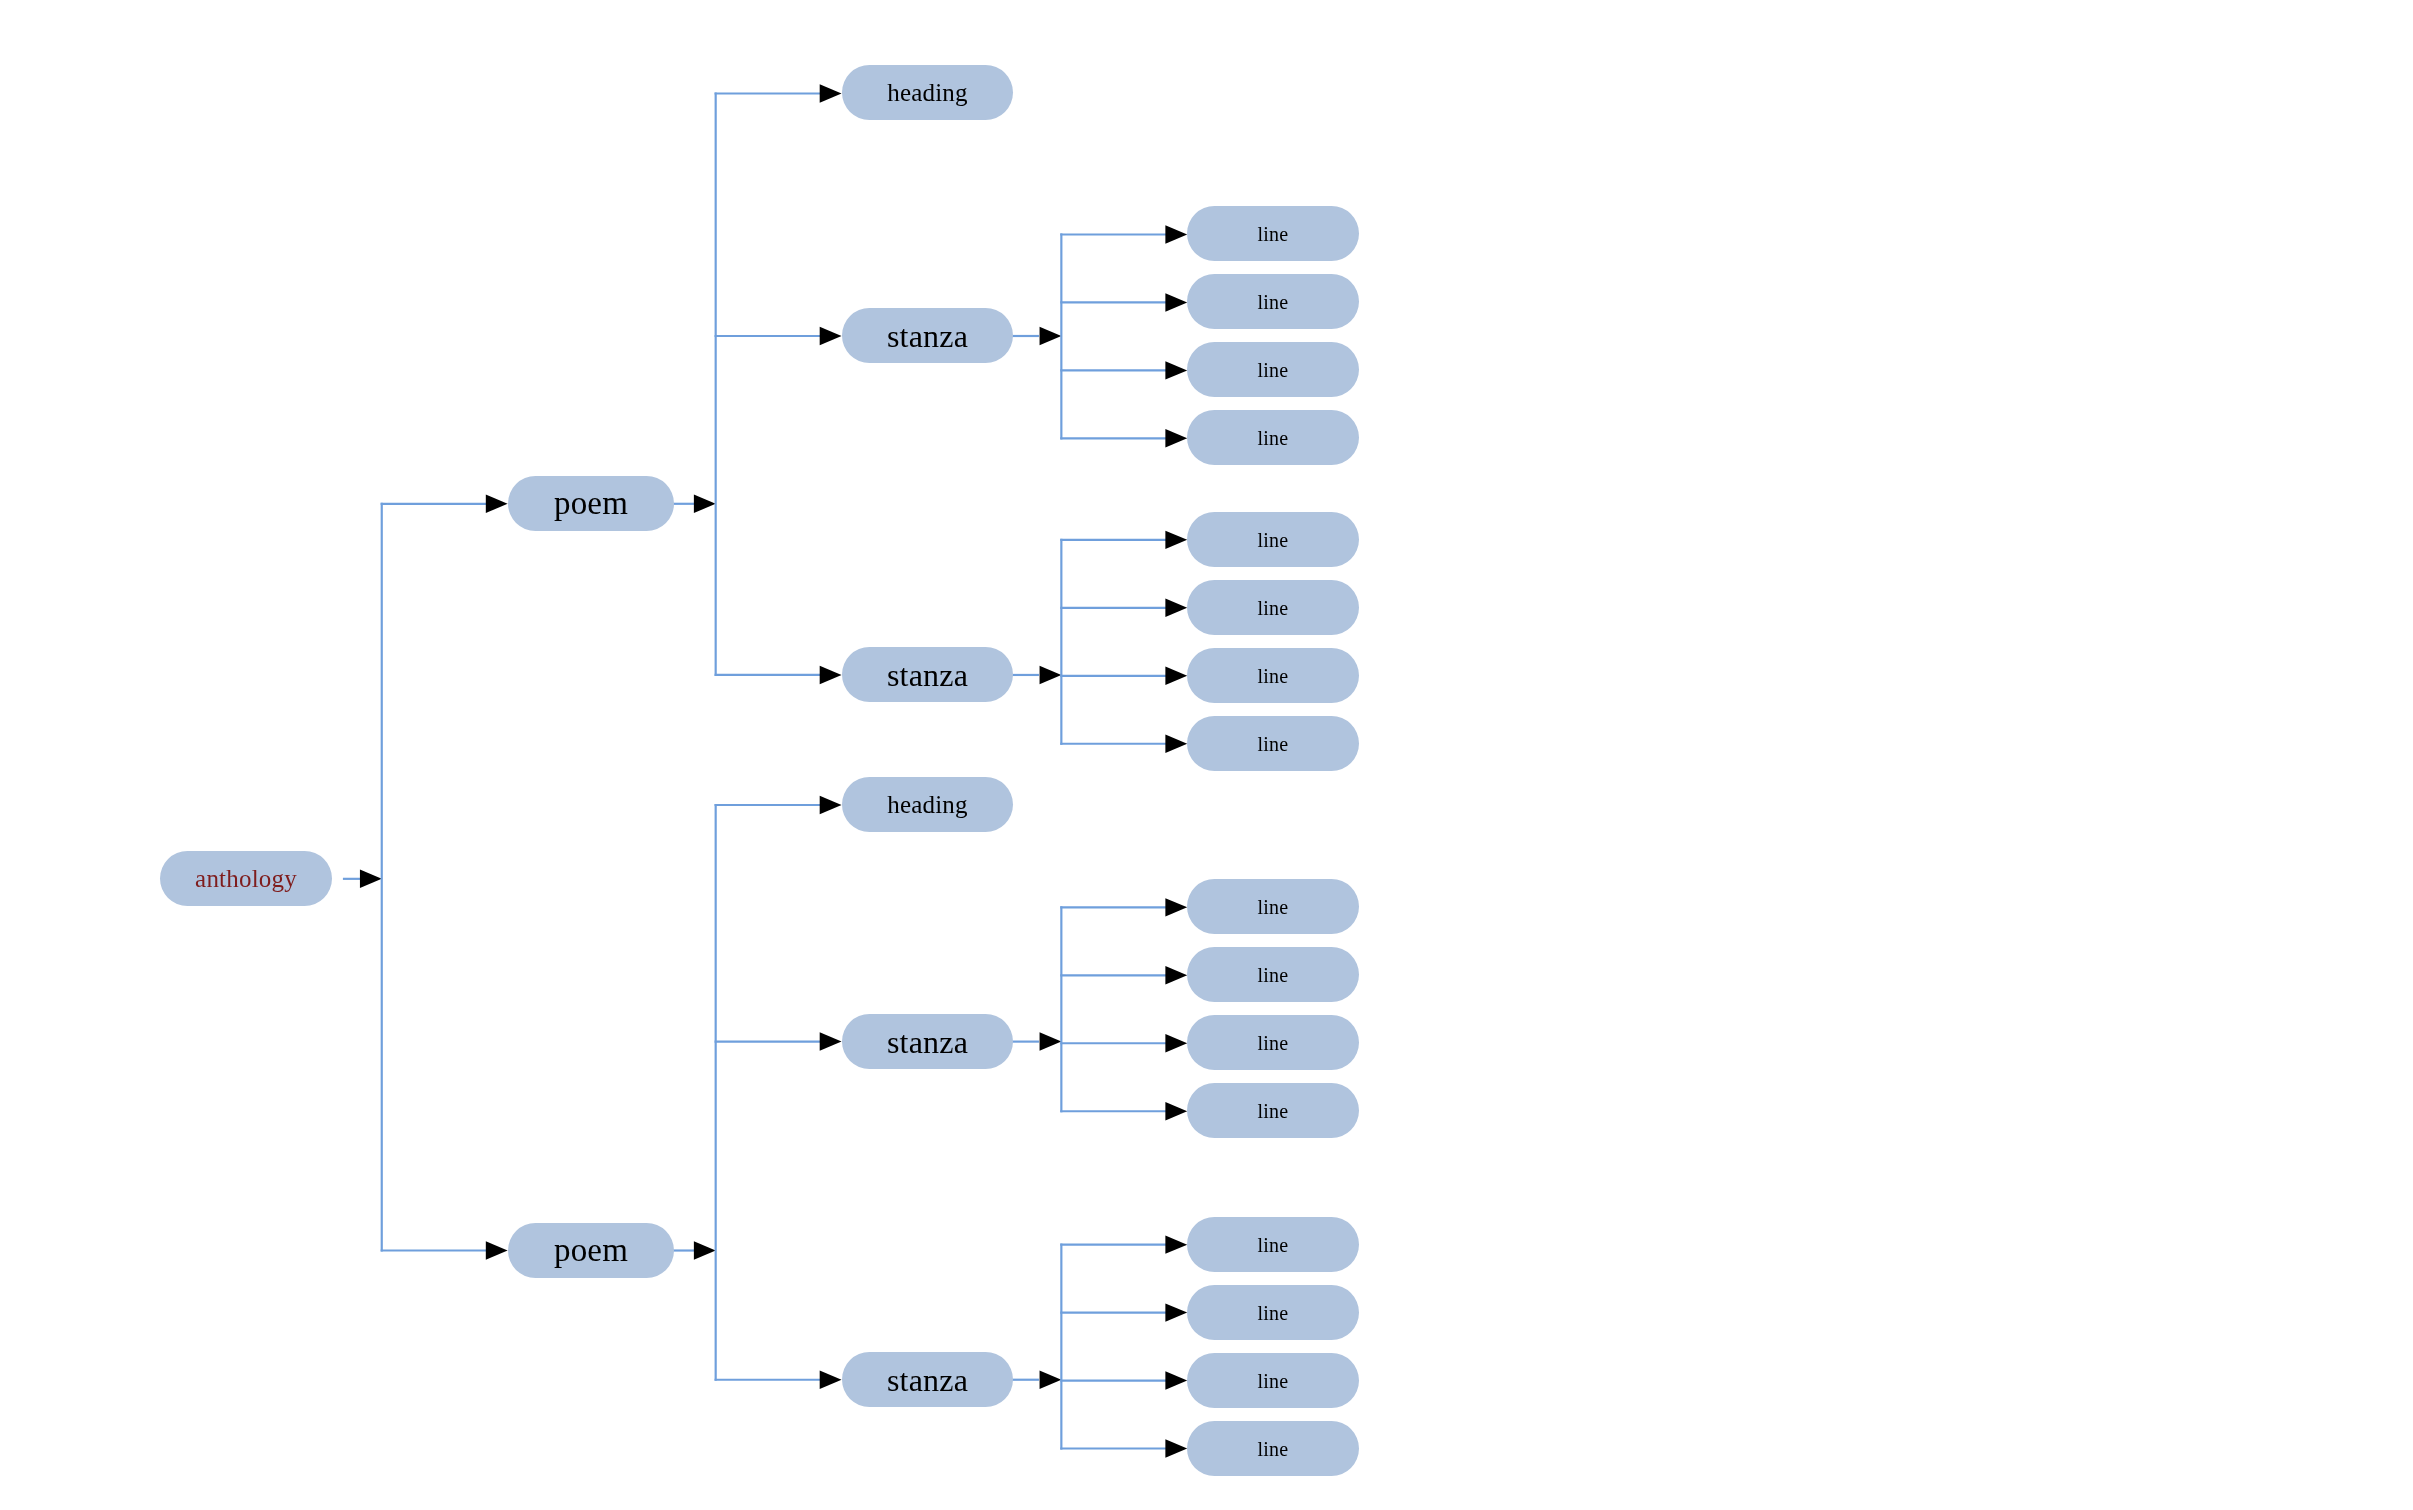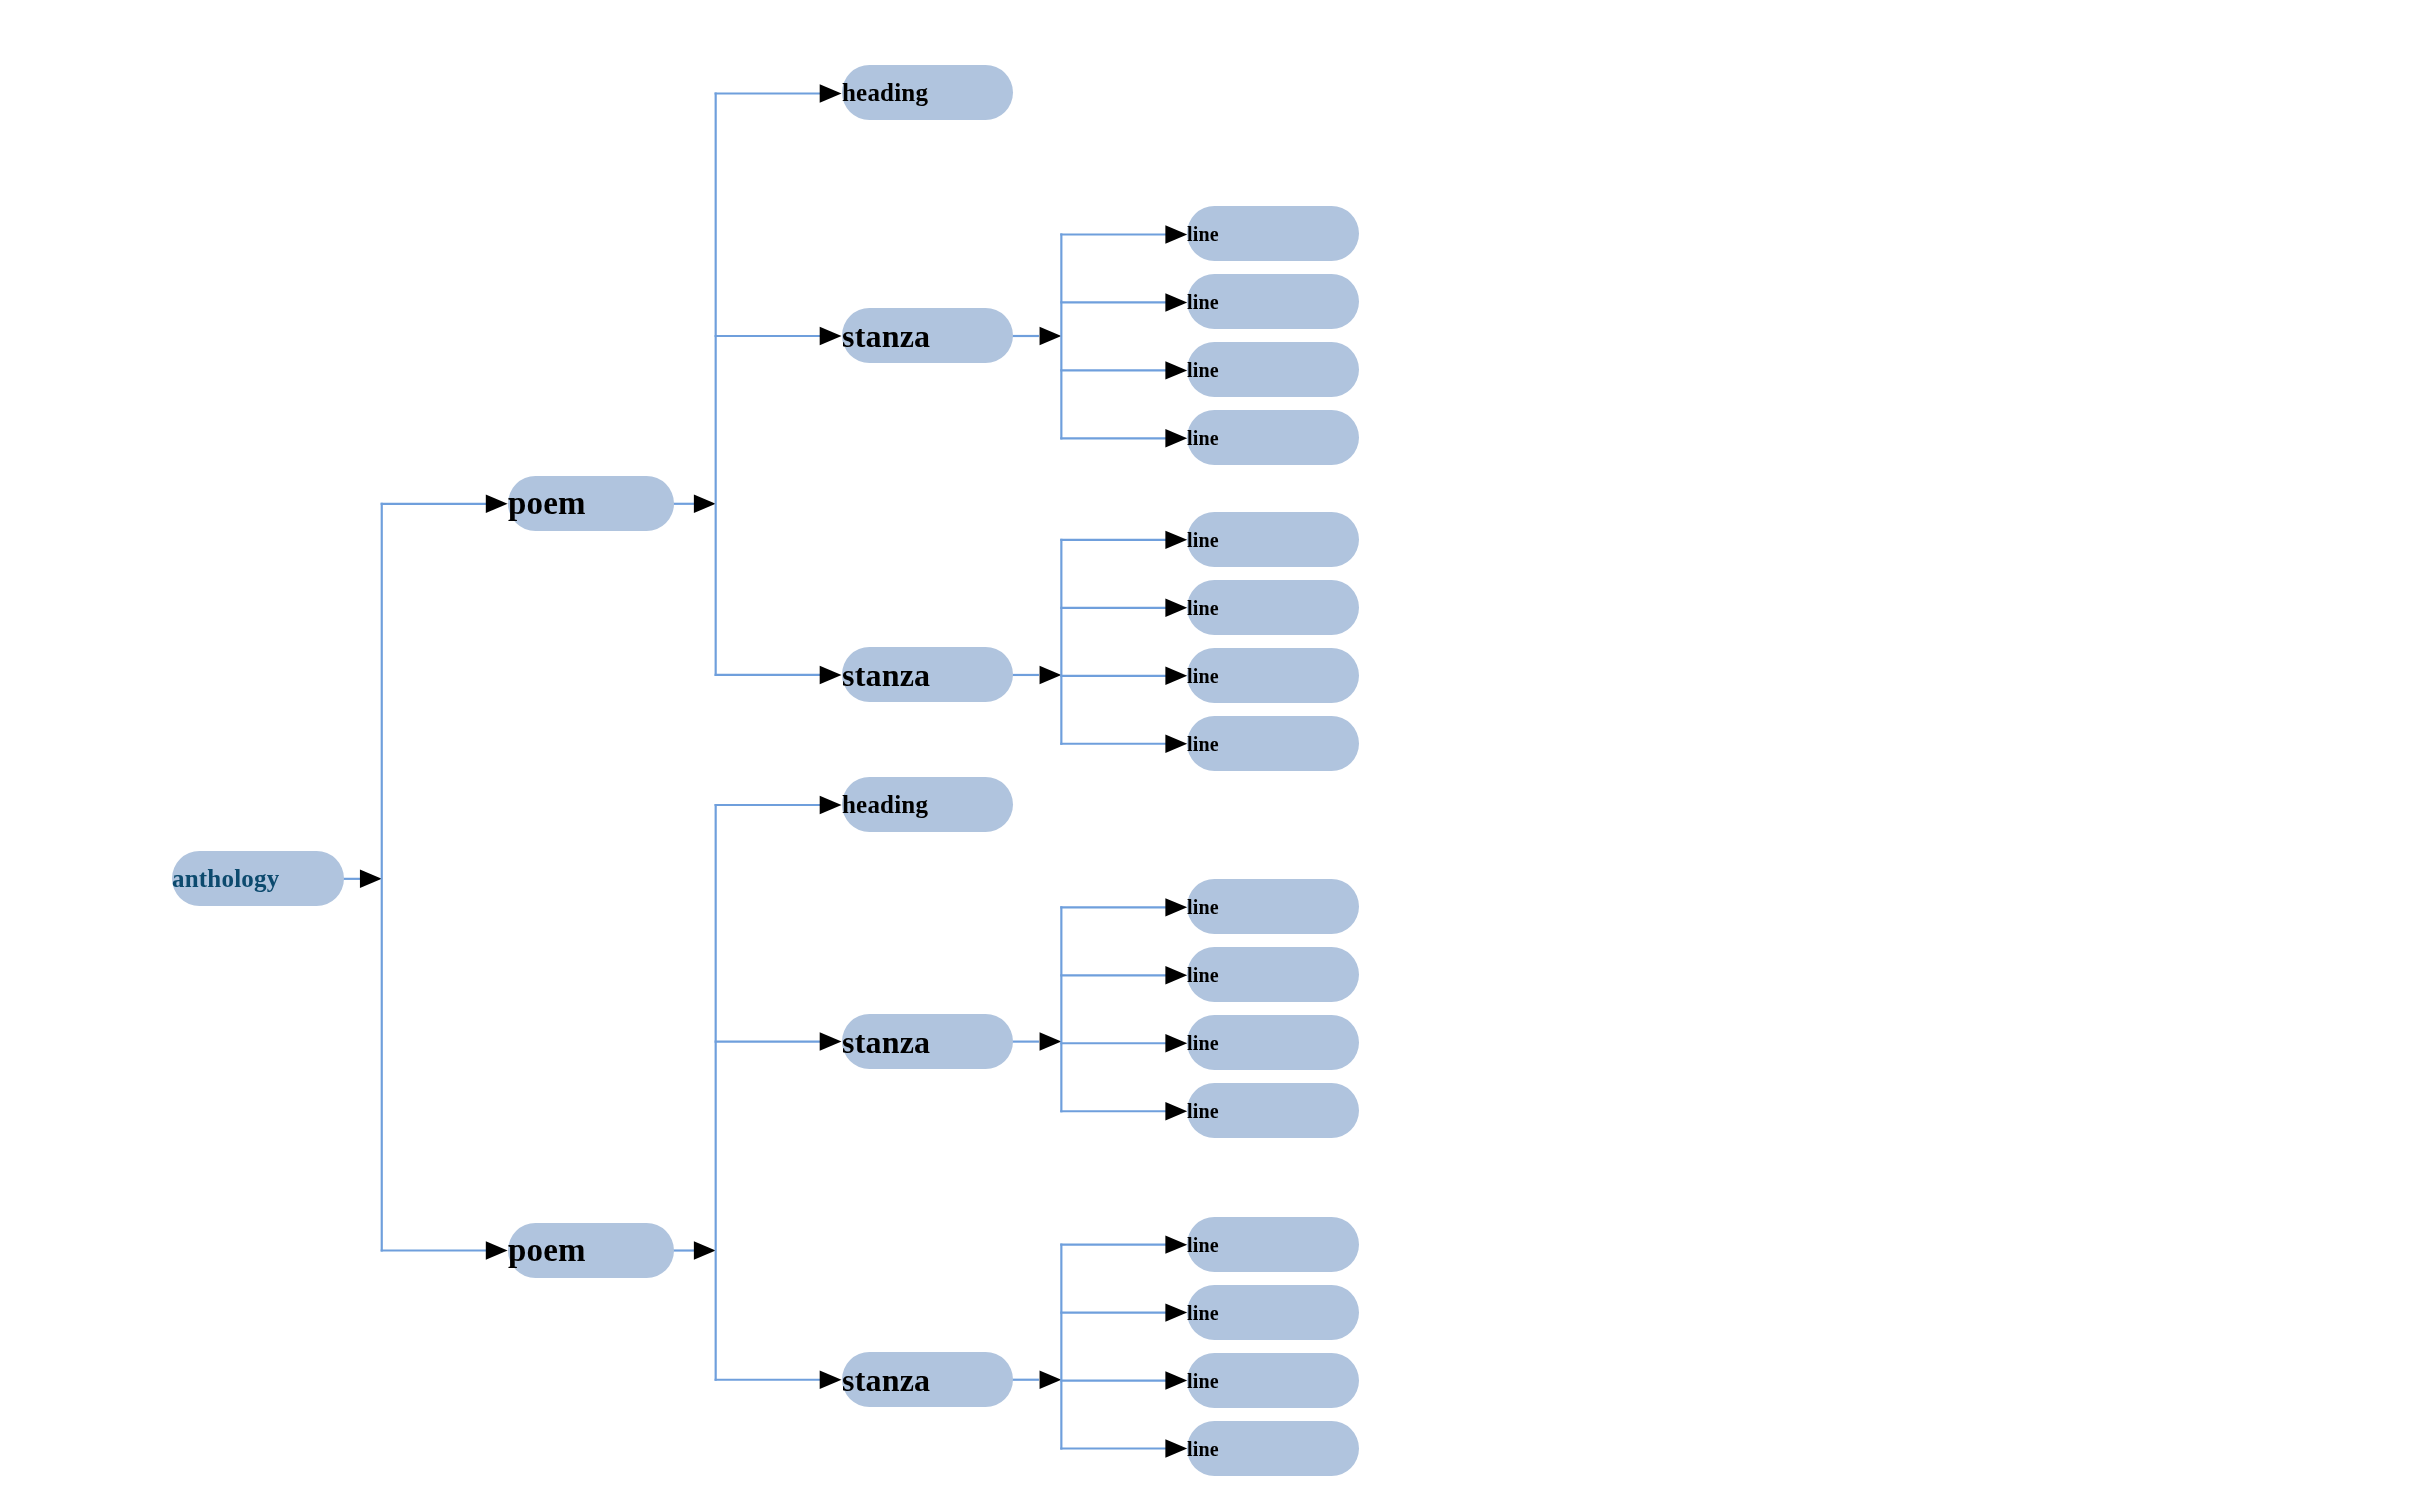--- a/index.html
+++ b/index.html
@@ -23,25 +23,25 @@
     top: 0;
     width: 2413px;
     height: 1511px;
     pointer-events: none;
   }
   .node {
     position: absolute;
     box-sizing: border-box;
     display: flex;
     align-items: center;
-    justify-content: flex-start;
+    justify-content: center;
     background: #b0c4de;
     border-radius: 838px;
     color: #000000;
-    font-weight: bold;
+    font-weight: normal;
     font-family: "Liberation Serif", "DejaVu Serif", serif;
     letter-spacing: 0.2px;
     white-space: nowrap;
     user-select: none;
   }
   .node-label {
     display: block;
     line-height: 1;
   }
   .n-root   { font-size: 25px; }
@@ -119,21 +119,21 @@
       <line x1="1265" y1="1483" x2="1389" y2="1483" stroke="#6f9fdc" stroke-width="2.6" stroke-linecap="square"></line>
       <polygon points="1415,1483 1389,1472 1389,1494" fill="#000000"></polygon>
       <line x1="1265" y1="1564" x2="1389" y2="1564" stroke="#6f9fdc" stroke-width="2.6" stroke-linecap="square"></line>
       <polygon points="1415,1564 1389,1553 1389,1575" fill="#000000"></polygon>
       <line x1="1265" y1="1645" x2="1389" y2="1645" stroke="#6f9fdc" stroke-width="2.6" stroke-linecap="square"></line>
       <polygon points="1415,1645 1389,1634 1389,1656" fill="#000000"></polygon>
       <line x1="1265" y1="1726" x2="1389" y2="1726" stroke="#6f9fdc" stroke-width="2.6" stroke-linecap="square"></line>
       <polygon points="1415,1726 1389,1715 1389,1737" fill="#000000"></polygon>
     </svg>
   <div id="node-layer">
-      <div class="node n-root" style="left: 172px; top: 851px; width: 172px; height: 55px; background: rgb(176, 196, 222); color: #0c4a6e;">
+      <div class="node n-root" style="left: 160px; top: 851px; width: 172px; height: 55px; background: rgb(176, 196, 222); color: #7f1d1d;">
         <span class="node-label">anthology</span>
       </div>
       <div class="node n-poem" style="left: 508px; top: 476px; width: 166px; height: 55px; background: rgb(176, 196, 222); color: rgb(0, 0, 0);">
         <span class="node-label">poem</span>
       </div>
       <div class="node n-head" style="left: 842px; top: 65px; width: 171px; height: 55px; background: rgb(176, 196, 222); color: rgb(0, 0, 0);">
         <span class="node-label">heading</span>
       </div>
       <div class="node n-stanza" style="left: 842px; top: 308px; width: 171px; height: 55px; background: rgb(176, 196, 222); color: rgb(0, 0, 0);">
         <span class="node-label">stanza</span>

